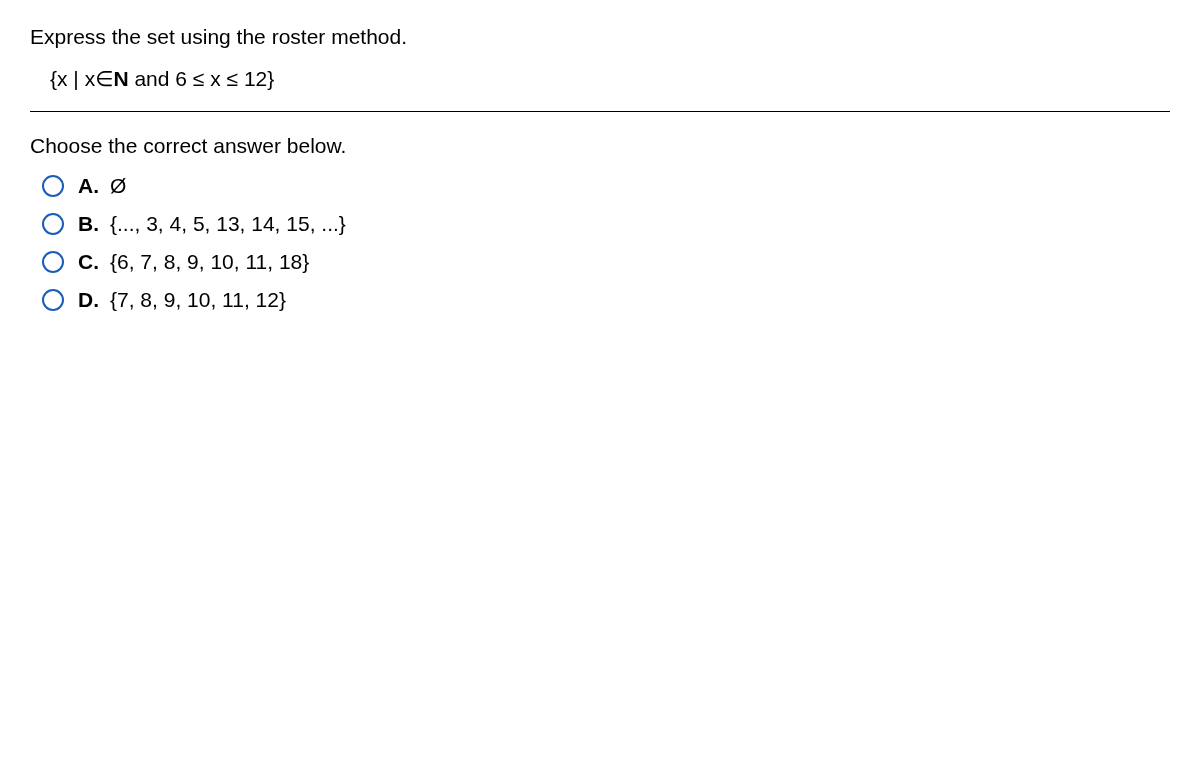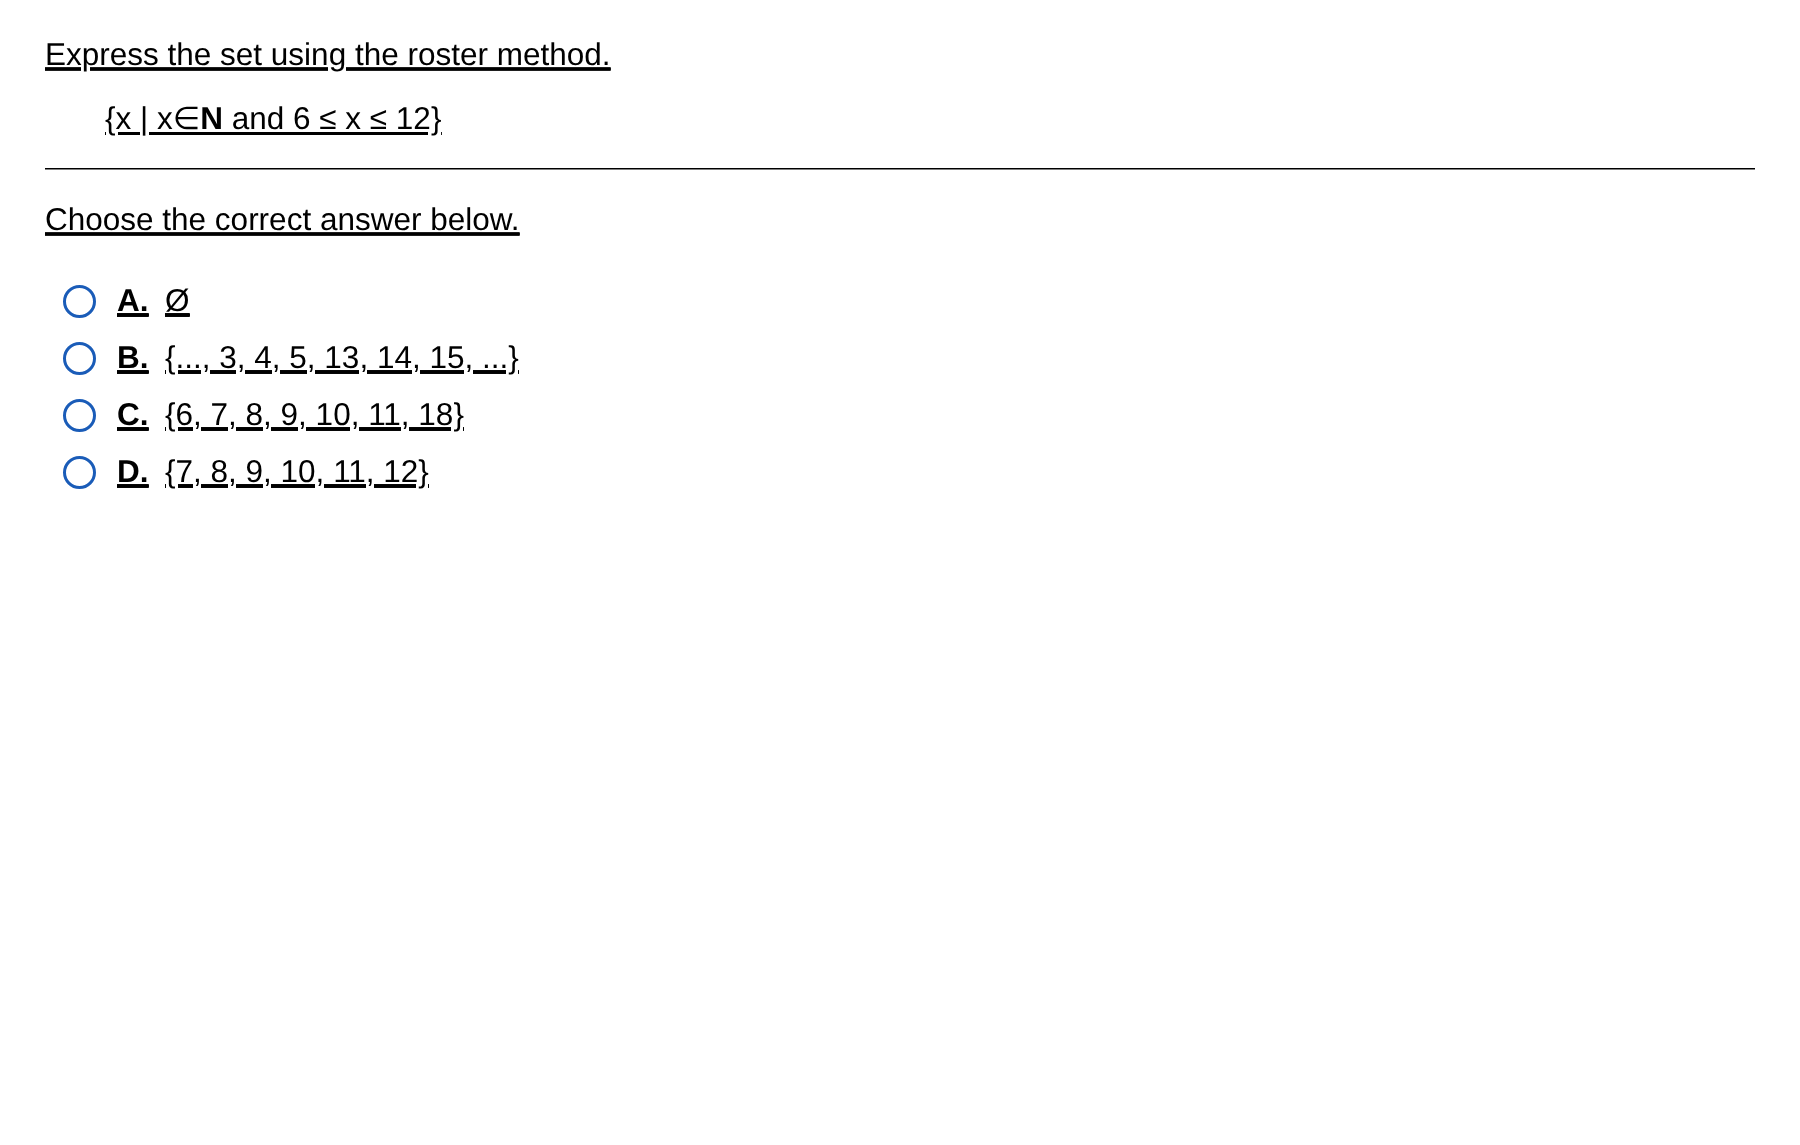--- a/index.html
+++ b/index.html
@@ -1,46 +1,45 @@
 <!DOCTYPE html>
 <html><head>
   <meta charset="utf-8">
   <style>
     * {
       margin: 0;
       padding: 0;
       box-sizing: border-box;
-      text-decoration: underline;
     }
     body {
       font-family: Arial, Helvetica, sans-serif;
       font-size: 21px;
       color: #000;
       background: #fff;
       padding: 25px 30px;
       width: 1200px;
     }
     .question-text {
       margin-bottom: 18px;
     }
     .set-expression {
-      margin-left: 40px;
+      margin-left: 20px;
       margin-bottom: 20px;
       font-family: Arial, sans-serif;
     }
     .set-expression .bold-n {
       font-weight: bold;
     }
     hr.divider {
       border: none;
       border-top: 1px solid #000;
       margin-bottom: 22px;
     }
     .instruction {
-      margin-bottom: 30px;
+      margin-bottom: 16px;
     }
     .options {
       margin-left: 12px;
     }
     .option-row {
       display: flex;
       align-items: center;
       margin-bottom: 14px;
     }
     .radio {

